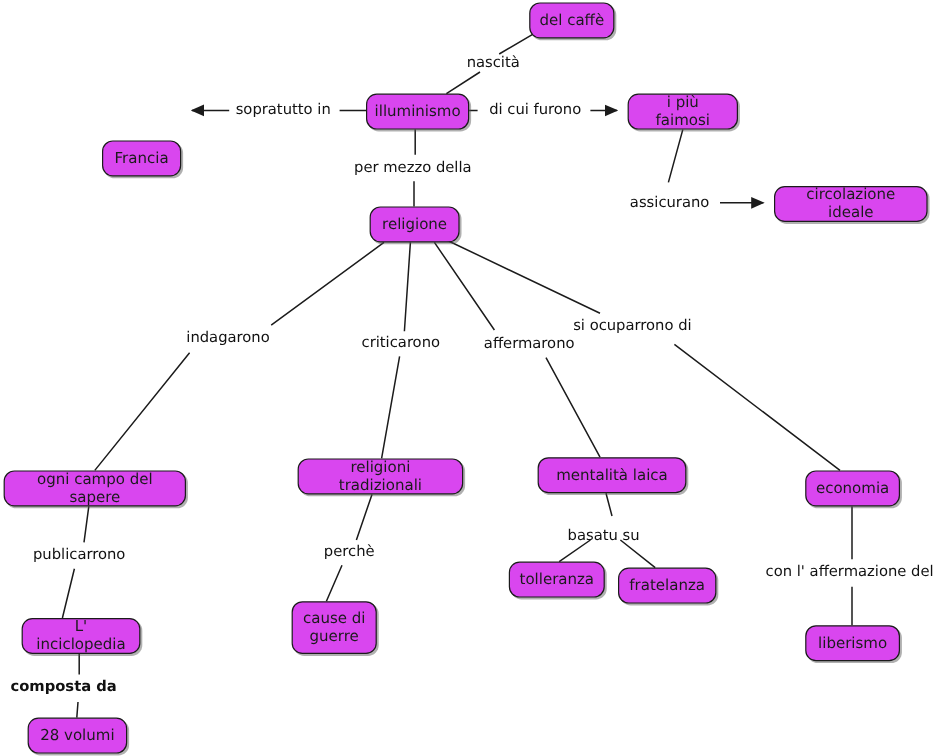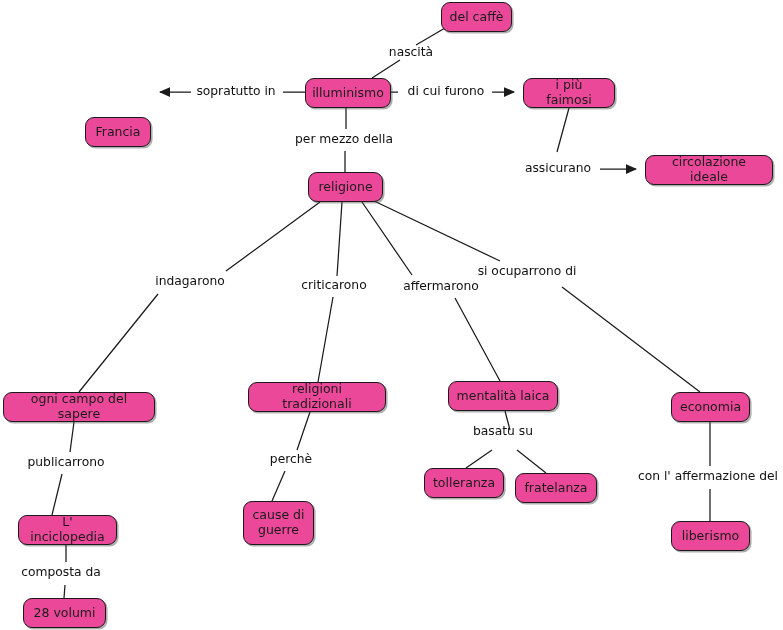--- a/index.html
+++ b/index.html
@@ -22,21 +22,21 @@
     position: absolute;
     left: 0;
     top: 0;
     width: 783px;
     height: 630px;
     pointer-events: none;
   }
   .node {
     position: absolute;
     box-sizing: border-box;
-    background: #ec4899;
+    background: #d946ef;
     border: 1.3px solid #1b1b1b;
     border-radius: 9px;
     box-shadow: 1.6px 1.6px 0 rgba(80, 80, 80, 0.45);
     display: flex;
     align-items: center;
     justify-content: center;
     text-align: center;
     color: #1b1b1b;
     font-size: 12.5px;
     line-height: 1.18;
@@ -86,21 +86,21 @@
 
   <div id="node-layer">
       <div class="node" style="left: 441px; top: 2px; width: 71px; height: 30px;">del caffè</div>
       <div class="node" style="left: 85px; top: 78px; width: 66px; height: 30px; margin-top: 39px;">Francia</div>
       <div class="node" style="left: 305px; top: 78px; width: 86px; height: 30px;">illuminismo</div>
       <div class="node" style="left: 523px; top: 78px; width: 92px; height: 30px;">i più faimosi</div>
       <div class="node" style="left: 645px; top: 155px; width: 128px; height: 30px;">circolazione ideale</div>
       <div class="node" style="left: 308px; top: 172px; width: 75px; height: 30px;">religione</div>
       <div class="node" style="left: 3px; top: 392px; width: 152px; height: 30px;">ogni campo del sapere</div>
       <div class="node" style="left: 248px; top: 382px; width: 138px; height: 30px;">religioni tradizionali</div>
-      <div class="node" style="left: 448px; top: 381px; width: 110px; height: 30px;">mentalità laica</div>
+      <div class="node" style="left: 448px; top: 381px; width: 124px; height: 30px;">mentalità laica</div>
       <div class="node" style="left: 671px; top: 392px; width: 79px; height: 30px;">economia</div>
       <div class="node" style="left: 243px; top: 501px; width: 71px; height: 44px;">cause di
 guerre</div>
       <div class="node" style="left: 424px; top: 468px; width: 80px; height: 30px;">tolleranza</div>
       <div class="node" style="left: 515px; top: 473px; width: 82px; height: 30px;">fratelanza</div>
       <div class="node" style="left: 18px; top: 515px; width: 99px; height: 30px;">L' inciclopedia</div>
       <div class="node" style="left: 671px; top: 521px; width: 79px; height: 30px;">liberismo</div>
       <div class="node" style="left: 23px; top: 598px; width: 83px; height: 30px;">28 volumi</div>
     </div>
   <div id="label-layer">
@@ -108,18 +108,18 @@
       <div class="edge-label" style="left: 236px; top: 92px;">sopratutto in</div>
       <div class="edge-label" style="left: 446px; top: 92px; text-align: right;">di cui furono</div>
       <div class="edge-label" style="left: 558px; top: 169px;">assicurano</div>
       <div class="edge-label" style="left: 344px; top: 140px;">per mezzo della</div>
       <div class="edge-label" style="left: 190px; top: 282px;">indagarono</div>
       <div class="edge-label" style="left: 334px; top: 286px;">criticarono</div>
       <div class="edge-label" style="left: 441px; top: 287px;">affermarono</div>
       <div class="edge-label" style="left: 527px; top: 272px;">si ocuparrono di</div>
       <div class="edge-label" style="left: 66px; top: 463px;">publicarrono</div>
       <div class="edge-label" style="left: 291px; top: 460px;">perchè</div>
-      <div class="edge-label" style="left: 503px; top: 432px; text-align: center;">basatu su</div>
+      <div class="edge-label" style="left: 503px; top: 447px; text-align: center;">basatu su</div>
       <div class="edge-label" style="left: 708px; top: 477px;">con l' affermazione del</div>
-      <div class="edge-label" style="left: 61px; top: 573px;">composta da</div>
+      <div class="edge-label" style="left: 53px; top: 573px; font-weight: bold;">composta da</div>
     </div>
 
 </div>
 
 </body></html>

